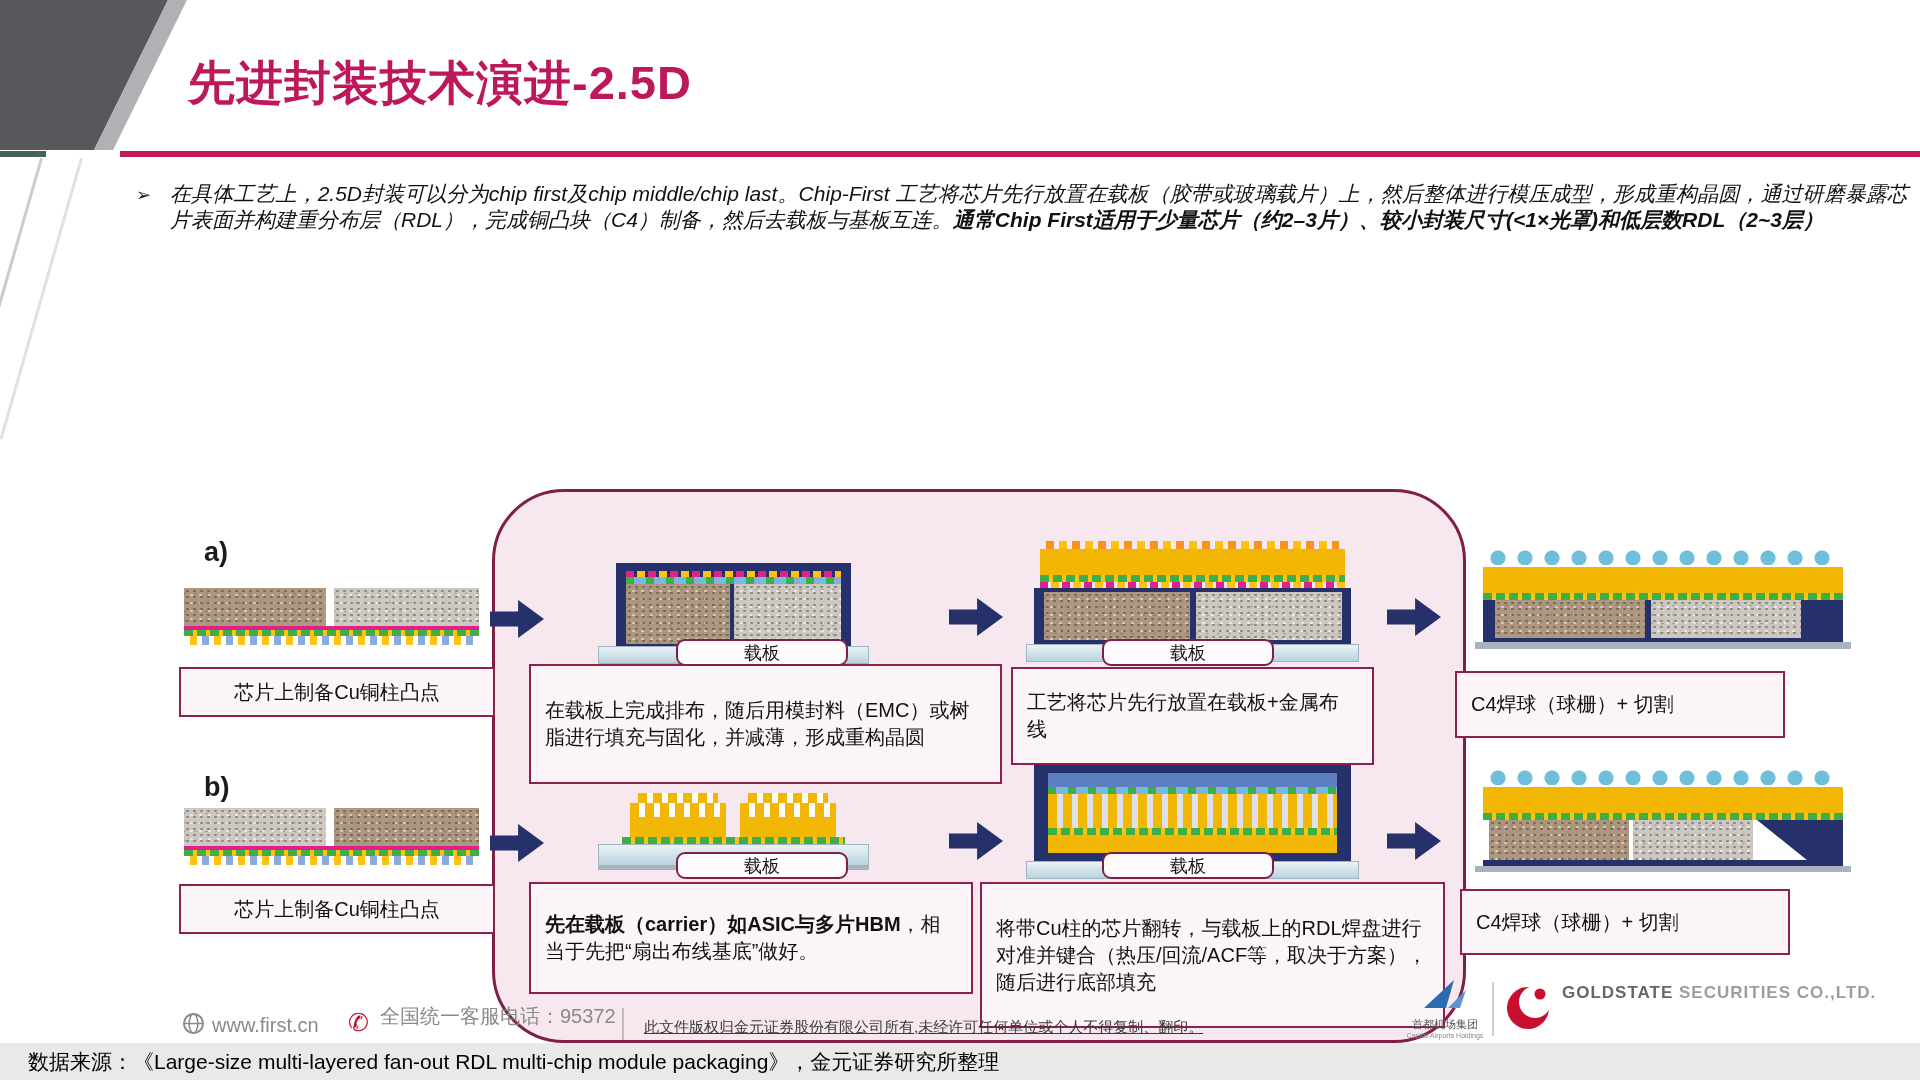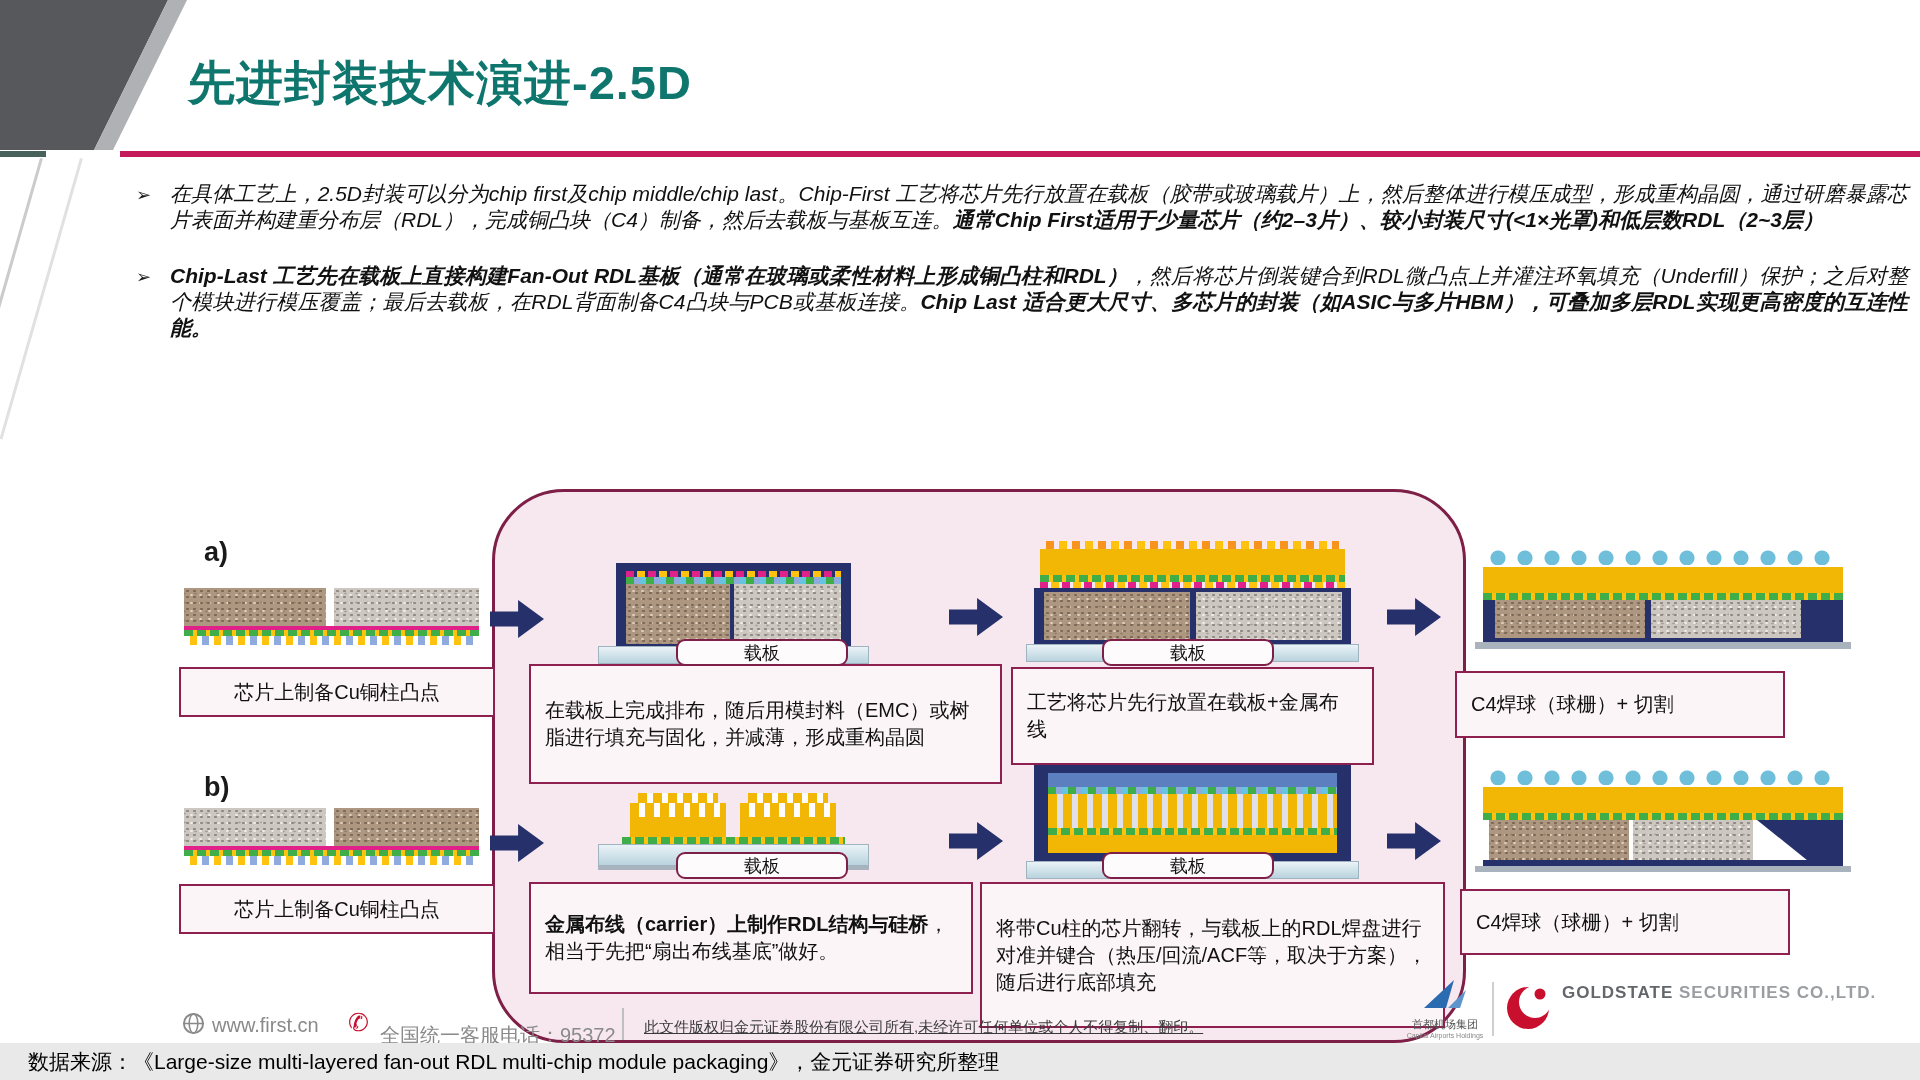--- a/index.html
+++ b/index.html
@@ -8,21 +8,21 @@
 
   
   .deco-dark{position:absolute;left:0;top:0;width:190px;height:150px;background:#57585B;
              clip-path:polygon(0 0,168px 0,94px 150px,0 150px);}
   .deco-light{position:absolute;left:0;top:0;width:210px;height:150px;background:#AFB1B4;
              clip-path:polygon(168px 0,187px 0,113px 150px,94px 150px);}
   .diag1{position:absolute;left:40px;top:158px;width:3px;height:292px;background:#C9CBCD;
          transform:rotate(16deg);transform-origin:top left;}
   .diag2{position:absolute;left:80px;top:158px;width:3px;height:292px;background:#E0E1E3;
          transform:rotate(16deg);transform-origin:top left;}
-  .page-title{position:absolute;left:188px;top:52px;font-size:47px;font-weight:700;color:#0f766e;margin:0;letter-spacing:1px;}
+  .page-title{position:absolute;left:188px;top:52px;font-size:47px;font-weight:700;color:#be185d;margin:0;letter-spacing:1px;}
   .rule-main{position:absolute;left:120px;top:151px;width:1800px;height:6px;background:#C41A5B;}
   .rule-left{position:absolute;left:0;top:151px;width:46px;height:6px;background:#47625A;}
 
   
   .bullets{position:absolute;left:136px;top:181px;width:1772px;font-style:italic;}
   .bullet{position:relative;padding-left:34px;font-size:21px;line-height:26px;text-align:justify;margin:0 0 30px 0;}
   .bullet::before{content:"\27A2";position:absolute;left:0;top:1px;font-size:18px;color:#1a1a1a;}
   .bseg{font-weight:700;}
 
   
@@ -80,21 +80,21 @@
   .box-b2{left:529px;top:882px;width:444px;height:112px;}
   .box-b3{left:980px;top:882px;width:465px;height:146px;}
   .box-b4{left:1460px;top:889px;width:330px;height:66px;}
 
   
   .footer{position:absolute;left:0;top:970px;width:1920px;height:73px;z-index:6;}
   .f-item{position:absolute;color:#8A8A8A;font-size:20px;}
   .globe{left:182px;top:42px;}
   .site{left:212px;top:44px;}
   .phone-ic{left:348px;top:38px;font-size:25px;color:#C8102E;}
-  .hotline{left:380px;top:52px;}
+  .hotline{left:380px;top:33px;}
   .vdiv1{position:absolute;left:622px;top:38px;width:2px;height:32px;background:#BFBFBF;}
   .copyright{left:644px;top:48px;font-size:15px;color:#3A3A3A;text-decoration:underline;}
   .airport{position:absolute;left:1406px;top:8px;width:78px;text-align:center;}
   .airport .cn{font-size:11px;color:#555;display:block;margin-top:1px;}
   .airport .en{font-size:7px;color:#888;display:block;}
   .vdiv2{position:absolute;left:1492px;top:12px;width:2px;height:54px;background:#CFCFCF;}
   .crescent{position:absolute;left:1504px;top:12px;}
   .company{position:absolute;left:1562px;top:10px;}
   .company .cn{font-size:30px;color:#8C8F93;letter-spacing:6px;display:block;}
   .company .en{font-size:17px;display:block;margin-top:3px;letter-spacing:1px;}
@@ -112,21 +112,20 @@
   <div class="deco-dark"></div>
   <div class="deco-light"></div>
   <div class="diag1"></div>
   <div class="diag2"></div>
   <h1 class="page-title">先进封装技术演进-2.5D</h1>
   <div class="rule-main"></div>
   <div class="rule-left"></div>
 
   <div class="bullets">
     <div class="bullet"><span>在具体工艺上，2.5D封装可以分为chip first及chip middle/chip last。Chip-First 工艺将芯片先行放置在载板（胶带或玻璃载片）上，然后整体进行模压成型，形成重构晶圆，通过研磨暴露芯片表面并构建重分布层（RDL），完成铜凸块（C4）制备，然后去载板与基板互连。</span><span class="bseg">通常Chip First适用于少量芯片（约2–3片）、较小封装尺寸(&lt;1×光罩)和低层数RDL（2~3层）</span></div>
-    <div class="bullet"><span class="bseg">Chip-Last 工艺先在载板上直接构建Fan-Out RDL基板（通常在玻璃或柔性材料上形成铜凸柱和RDL）</span><span>，然后将芯片倒装键合到RDL微凸点上并灌注环氧填充（Underfill）保护；之后对整个模块进行模压覆盖；最后去载板，在RDL背面制备C4凸块与PCB或基板连接。</span><span class="bseg">Chip Last 适合更大尺寸、多芯片的封装（如ASIC与多片HBM），可叠加多层RDL实现更高密度的互连性能。</span></div>
   </div>
 
 
   <div class="fig-panel"></div>
 
   <div class="row-label a">a)</div>
   <div class="row-label b">b)</div>
 
   <div class="panel" style="left:184px;top:588px;width:295px;height:60px;">
     <div class="abs spk-brown" style="left:0;top:0;width:142px;height:38px;"></div>
@@ -223,21 +222,21 @@
   <div class="carrier-label" style="left:1102px;top:639px;">载板</div>
   <div class="carrier-label" style="left:676px;top:852px;">载板</div>
   <div class="carrier-label" style="left:1102px;top:852px;">载板</div>
 
   <div class="cap-box cap-center box-a1">芯片上制备Cu铜柱凸点</div>
   <div class="cap-box box-a2">在载板上完成排布，随后用模封料（EMC）或树脂进行填充与固化，并减薄，形成重构晶圆</div>
   <div class="cap-box box-a3">工艺将芯片先行放置在载板+金属布线</div>
   <div class="cap-box box-a4">C4焊球（球栅）+ 切割</div>
   <div class="cap-box cap-center box-b1">芯片上制备Cu铜柱凸点</div>
   <div class="cap-box box-b2">
-      <span><span class="bseg">金属布线（carrier）上制作RDL结构与硅桥</span><span>，相当于先把“扇出布线基底”做好。</span></span>
+      <span><span class="bseg">先在载板（carrier）如ASIC与多片HBM</span><span>，相当于先把“扇出布线基底”做好。</span></span>
     </div>
   <div class="cap-box box-b3">将带Cu柱的芯片翻转，与载板上的RDL焊盘进行对准并键合（热压/回流/ACF等，取决于方案），随后进行底部填充</div>
   <div class="cap-box box-b4">C4焊球（球栅）+ 切割</div>
 
   <div class="footer">
     <span class="f-item globe">
       <svg width="23" height="23" viewBox="0 0 24 24">
           <circle cx="12" cy="12" r="10" fill="none" stroke="#8A8A8A" stroke-width="2"></circle>
           <ellipse cx="12" cy="12" rx="4.5" ry="10" fill="none" stroke="#8A8A8A" stroke-width="1.6"></ellipse>
           <line x1="2" y1="12" x2="22" y2="12" stroke="#8A8A8A" stroke-width="1.6"></line>

